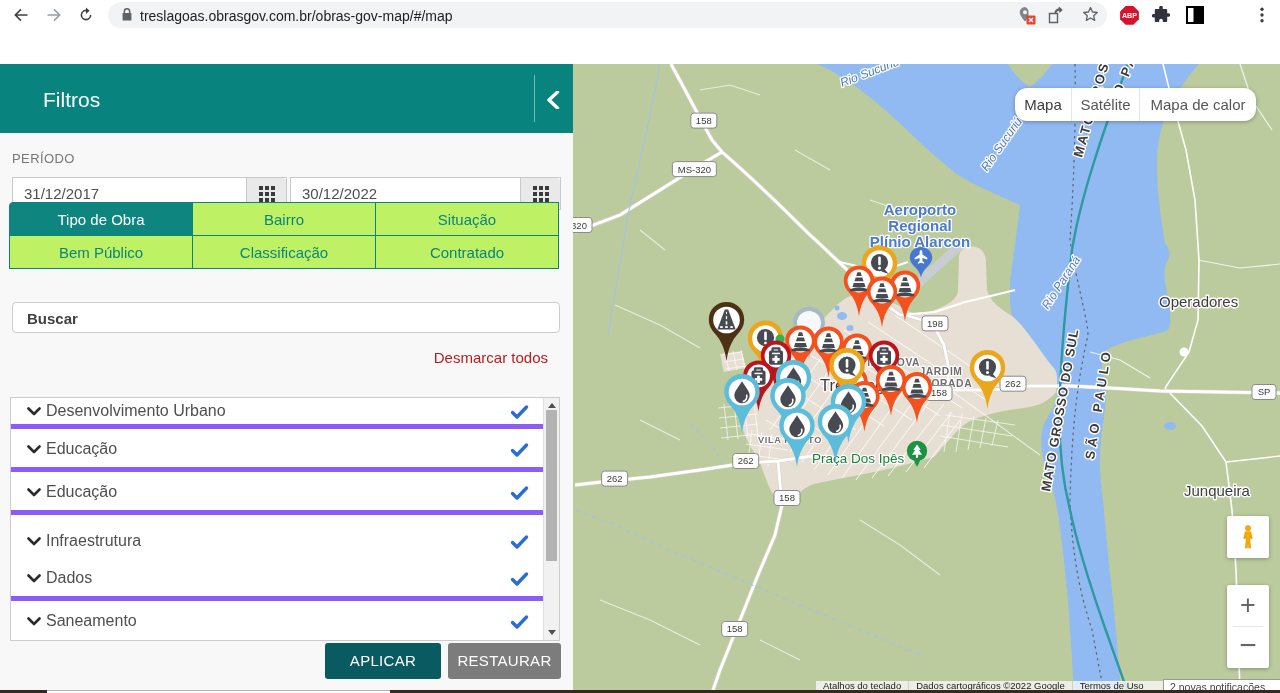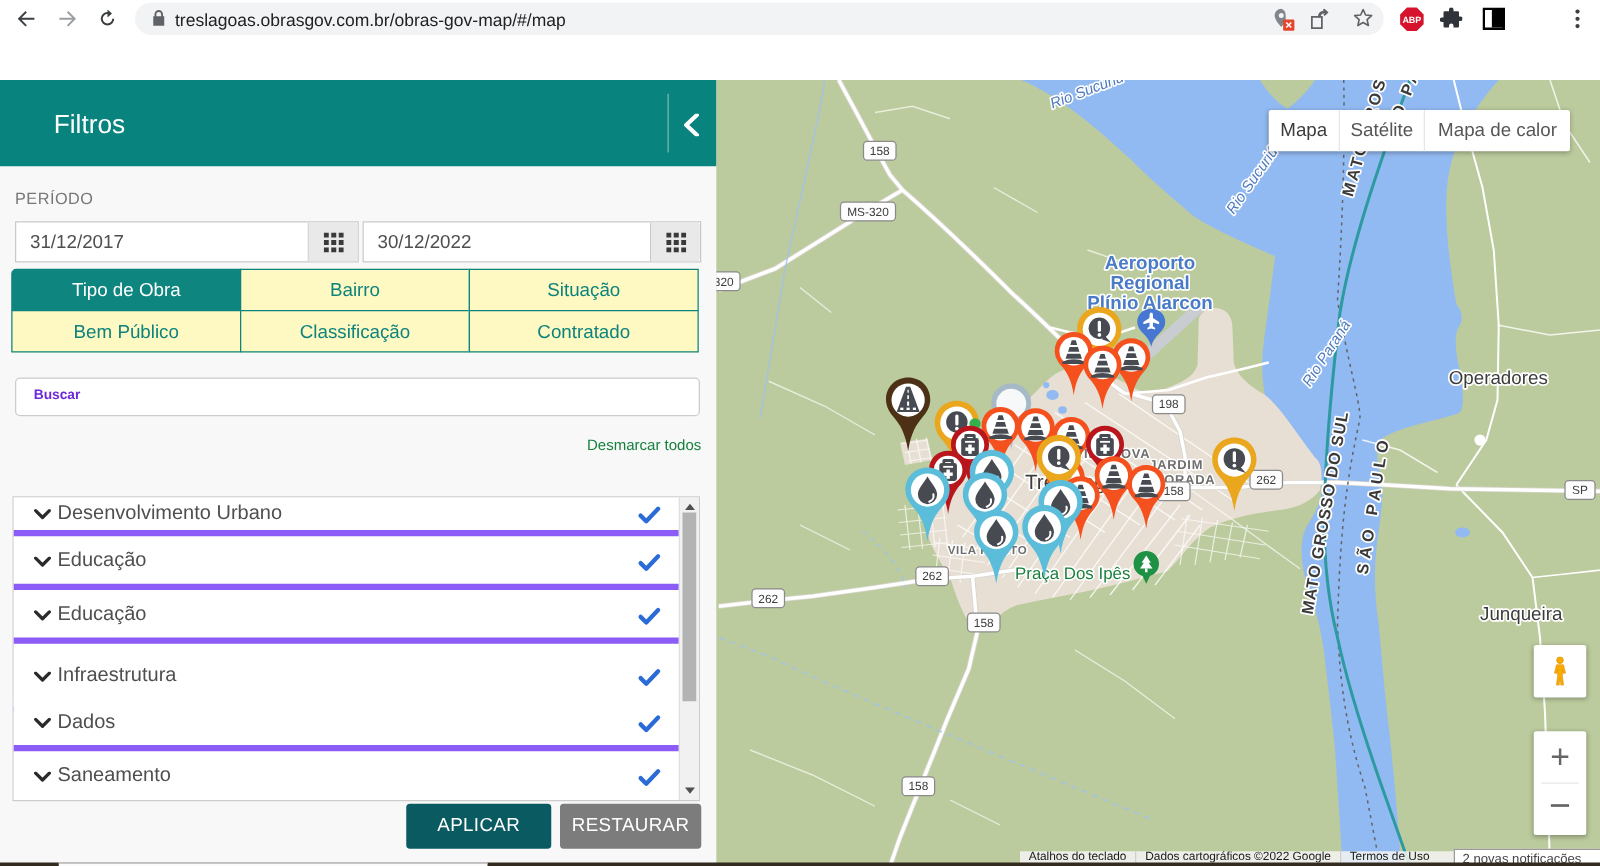--- a/index.html
+++ b/index.html
@@ -12,40 +12,40 @@
 
 #panel{position:absolute;left:0;top:64px;width:573px;height:629px;background:#f8f8f8;z-index:10}
 #phead{position:absolute;left:0;top:0;width:573px;height:69px;background:#08837e}
 #phead .t{position:absolute;left:43px;top:24px;color:#fff;font-size:21px}
 #phead .div{position:absolute;left:534px;top:11px;width:1px;height:47px;background:rgba(255,255,255,.45)}
 .plabel{position:absolute;left:12px;top:87px;font-size:13px;color:#777;letter-spacing:.4px}
 .dinput{position:absolute;top:113px;height:33px;background:#fff;border:1px solid #c9c9c9;border-radius:0;font-size:15px;color:#4f4f4f}
 .dinput span{position:absolute;left:11px;top:7px}
 .dbtn{position:absolute;right:0;top:0;bottom:0;width:40px;background:#e9e9e9;border-left:1px solid #c9c9c9;border-radius:0 3px 3px 0}
 .dbtn svg{position:absolute;left:12px;top:8px}
-#tabs{position:absolute;left:10px;top:152px;width:550px}
-.tab{float:left;width:184px;height:34px;line-height:33px;text-align:center;font-size:15px;color:#0d837d;background:#fef9c3;border:1px solid #0d837d;margin-left:-1px;margin-top:-1px}
+#tabs{position:absolute;left:10px;top:139px;width:550px}
+.tab{float:left;width:184px;height:34px;line-height:33px;text-align:center;font-size:15px;color:#0d837d;background:#bef264;border:1px solid #0d837d;margin-left:-1px;margin-top:-1px}
 .tab.on{background:#0e857e;color:#fff;border-radius:4px 0 0 0}
 #search{position:absolute;left:12px;top:238px;width:548px;height:31px;border:1px solid #ccc;border-radius:4px;background:#fff}
-#search span{position:absolute;left:14px;top:7px;font-size:11px;font-weight:bold;color:#6d28d9}
-#desm{position:absolute;right:12px;top:285px;font-size:12px;color:#15803d}
+#search span{position:absolute;left:14px;top:7px;font-size:15px;font-weight:bold;color:#404040}
+#desm{position:absolute;right:25px;top:285px;font-size:15px;color:#b91c1c}
 #list{position:absolute;left:10px;top:333px;width:550px;height:244px;background:#fff;border:1px solid #ccc}
 .row{position:absolute;left:0;width:533px;border-bottom:5px solid #8b5cf6;background:#fff}
 .row .chev{position:absolute;left:16px;top:50%;margin-top:-4px}
 .row .txt{position:absolute;left:35px;top:50%;margin-top:-9px;font-size:16px;color:#4f4f4f}
 .row .chk{position:absolute;right:15px;top:50%;margin-top:-9px}
 #sbar{position:absolute;right:0;top:0;width:16px;height:242px;background:#f1f1f1;border-left:1px solid #e0e0e0}
 #sbar .thumb{position:absolute;left:2px;top:12px;width:11px;height:151px;background:#b3b3b3}
 #sbar .up{position:absolute;left:4px;top:5px;width:0;height:0;border-left:4px solid transparent;border-right:4px solid transparent;border-bottom:5px solid #505050}
 #sbar .dn{position:absolute;left:4px;bottom:5px;width:0;height:0;border-left:4px solid transparent;border-right:4px solid transparent;border-top:5px solid #505050}
 .pbtn{position:absolute;top:579px;height:36px;border-radius:3px;color:#fff;font-size:15px;text-align:center;line-height:36px;letter-spacing:.3px}
 
 #map{position:absolute;left:573px;top:64px;width:707px;height:629px;background:#bccb9d;z-index:5}
 #map svg.base{position:absolute;left:0;top:0}
-#mtype{position:absolute;left:442px;top:24px;height:33px;background:#fff;border-radius:2px;box-shadow:0 1px 4px rgba(0,0,0,.3);z-index:20}
+#mtype{position:absolute;left:442px;top:24px;height:33px;background:#fff;border-radius:12px;box-shadow:0 1px 4px rgba(0,0,0,.3);z-index:20}
 #mtype div{float:left;height:33px;line-height:33px;text-align:center;font-size:15px;color:#565656}
 #mtype div.first{color:#3c3c3c}
 #mtype .sep{width:1px;height:33px;background:#e6e6e6}
 #pegman{position:absolute;left:654px;top:452px;width:42px;height:42px;background:#fff;border-radius:2px;box-shadow:0 1px 4px rgba(0,0,0,.3);z-index:20}
 #zoomc{position:absolute;left:654px;top:521px;width:42px;height:83px;background:#fff;border-radius:2px;box-shadow:0 1px 4px rgba(0,0,0,.3);z-index:20}
 #zoomc .z{width:42px;height:41px;text-align:center;line-height:40px;font-size:27px;color:#666}
 #zoomc .zsep{width:30px;height:1px;background:#e6e6e6;margin:0 auto}
 #attrib{position:absolute;left:243px;top:617px;right:0;height:10px;background:rgba(245,245,245,.85);z-index:18;font-size:9.5px;color:#1a1a1a;white-space:nowrap}
 #attrib span{display:inline-block;height:10px;line-height:10px;padding:0 7px;border-left:1px solid #cfcfcf;vertical-align:top}
 #notif{position:absolute;left:590px;top:615px;width:118px;height:15px;background:#fff;border:1px solid #999;border-bottom:none;z-index:70;font-size:10.5px;color:#444;line-height:14px;padding-left:6px}

